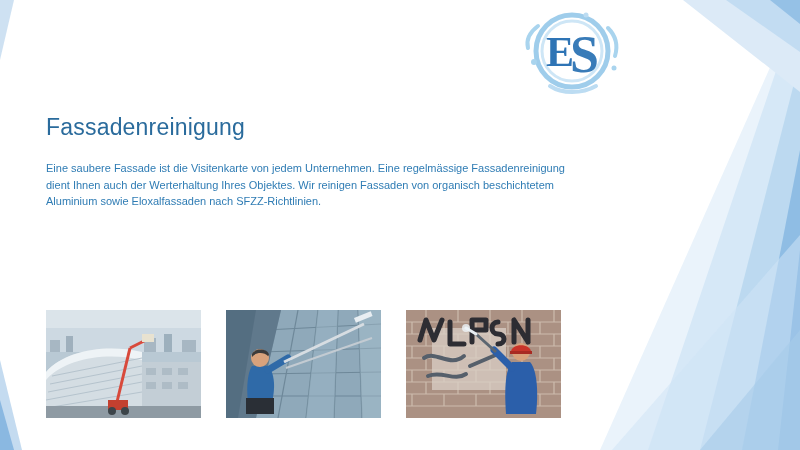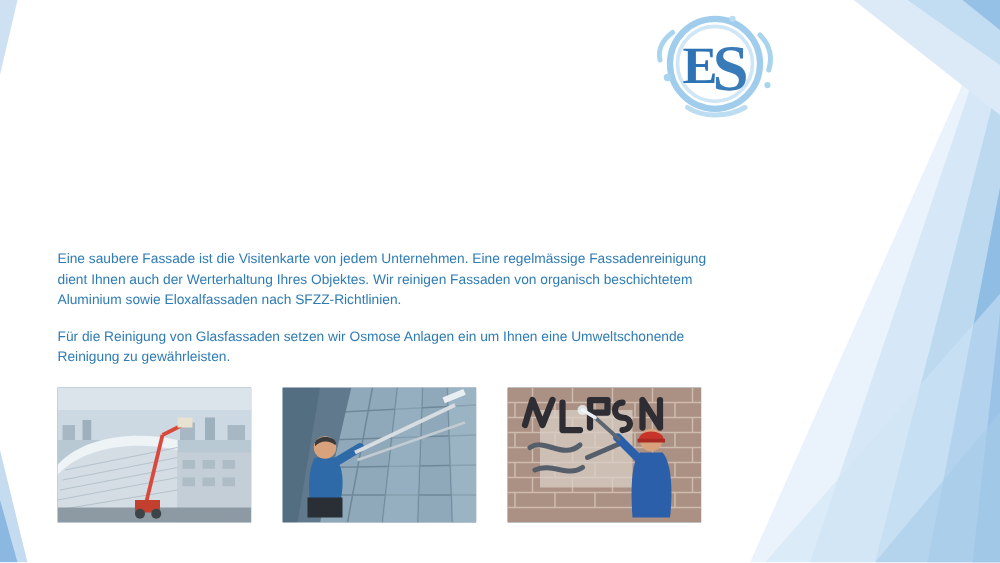--- a/index.html
+++ b/index.html
@@ -56,21 +56,20 @@
 
   
   .body-copy {
     position: absolute;
     left: 46px;
     top: 160px;
     width: 545px;
     color: #2f7cb4;
     font-size: 11px;
     line-height: 16.5px;
-    margin-top: 39px;
   }
   .body-copy p {
     margin: 0 0 13px 0;
   }
   .body-copy p:last-child {
     margin-bottom: 0;
   }
 
   
   .photos {
@@ -132,24 +131,24 @@
       <circle cx="14" cy="56" r="3" fill="#a9d4ee"></circle>
       <circle cx="94" cy="62" r="2.5" fill="#a9d4ee"></circle>
       <circle cx="66" cy="9" r="2.5" fill="#bcdcf2"></circle>
 
       <text x="26" y="60" font-family="'Liberation Serif', serif" font-size="42" font-weight="bold" fill="#2e74b5">E</text>
 
       <text x="50" y="66" font-family="'Liberation Serif', serif" font-size="52" font-weight="bold" fill="#2e74b5" opacity="0.95">S</text>
     </svg>
   </div>
 
+  <div class="title">Fassadenreinigung</div>
 
   <div class="body-copy">
     <p>Eine saubere Fassade ist die Visitenkarte von jedem Unternehmen. Eine regelmässige Fassadenreinigung dient Ihnen auch der Werterhaltung Ihres Objektes. Wir reinigen Fassaden von organisch beschichtetem Aluminium sowie Eloxalfassaden nach SFZZ-Richtlinien.</p>
-    <p>Für die Reinigung von Glasfassaden setzen wir Osmose Anlagen ein um Ihnen eine Umweltschonende Reinigung zu gewährleisten.</p>
   </div>
 
   <div class="photos">
 
     <div class="photo">
       <svg width="155" height="108" viewBox="0 0 155 108" xmlns="http://www.w3.org/2000/svg">
         <rect x="0" y="0" width="155" height="108" fill="#b9c9d4"></rect>
         <rect x="0" y="0" width="155" height="42" fill="#cdd9e2"></rect>
         <rect x="0" y="0" width="155" height="18" fill="#dbe4ea"></rect>
 

